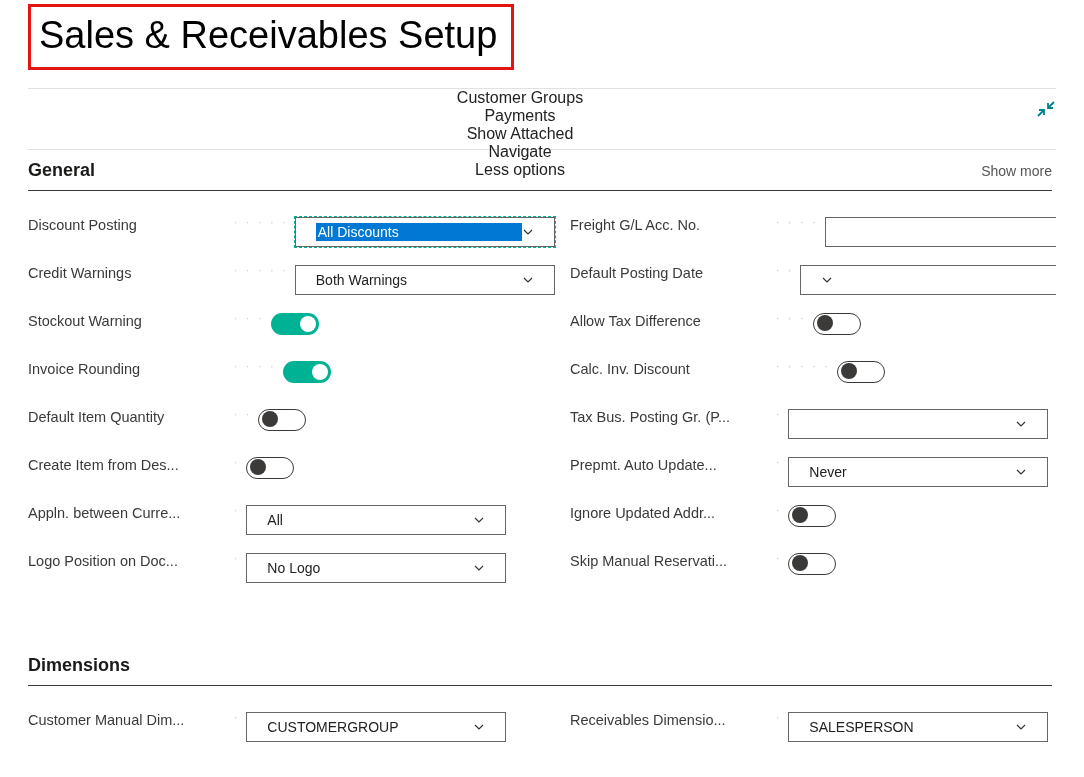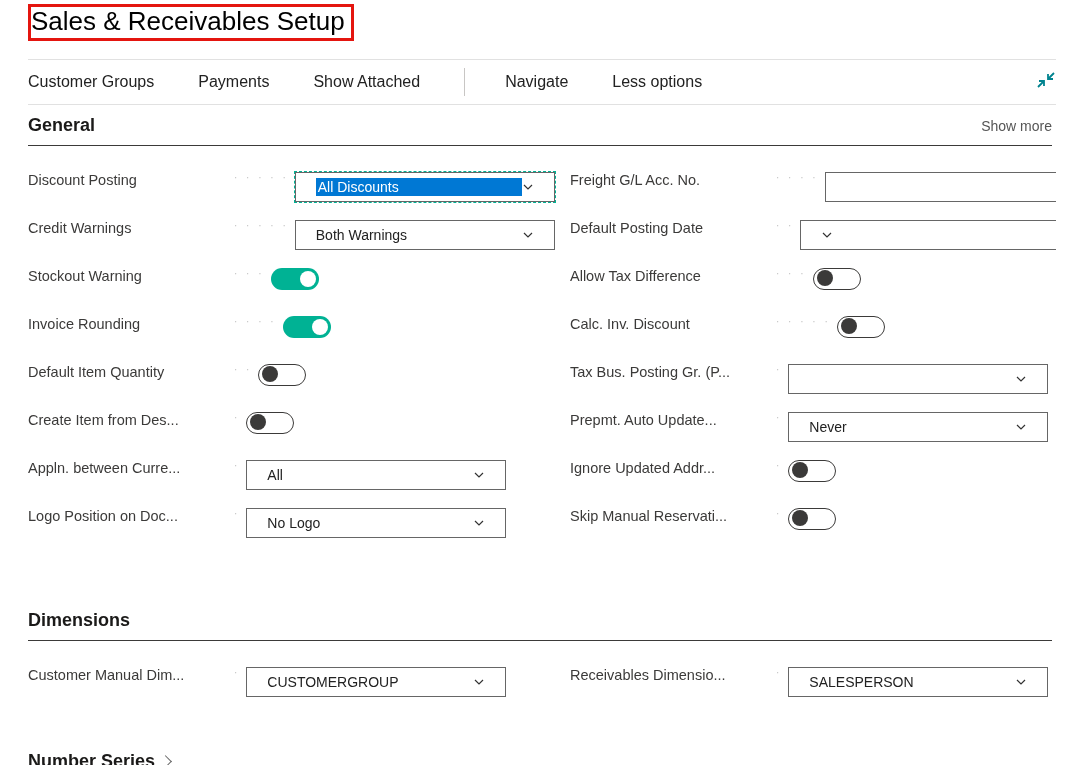--- a/index.html
+++ b/index.html
@@ -17,33 +17,34 @@
   .container {
     padding: 0 28px;
   }
   .page-title-wrap {
     margin: 4px 0 18px 0;
     display: inline-block;
     border: 3px solid #e4150f;
     padding: 0 6px 2px 0px;
   }
   .page-title {
-    font-size: 26px;
+    font-size: 38px;
     font-weight: 300;
     color: #000;
-    margin: 0;
+    margin: 8px;
     line-height: 1.1;
   }
   .toolbar {
     display: flex;
     align-items: center;
-    height: 46px;
+    height: 62px;
     border-top: 1px solid #e1e1e1;
     border-bottom: 1px solid #e1e1e1;
     position: relative;
+    flex-direction: column;
   }
   .toolbar-item {
     font-size: 16px;
     color: #222;
     margin-right: 44px;
     cursor: pointer;
     white-space: nowrap;
   }
   .toolbar-item:first-child { margin-left: 0; }
   .toolbar-divider {

